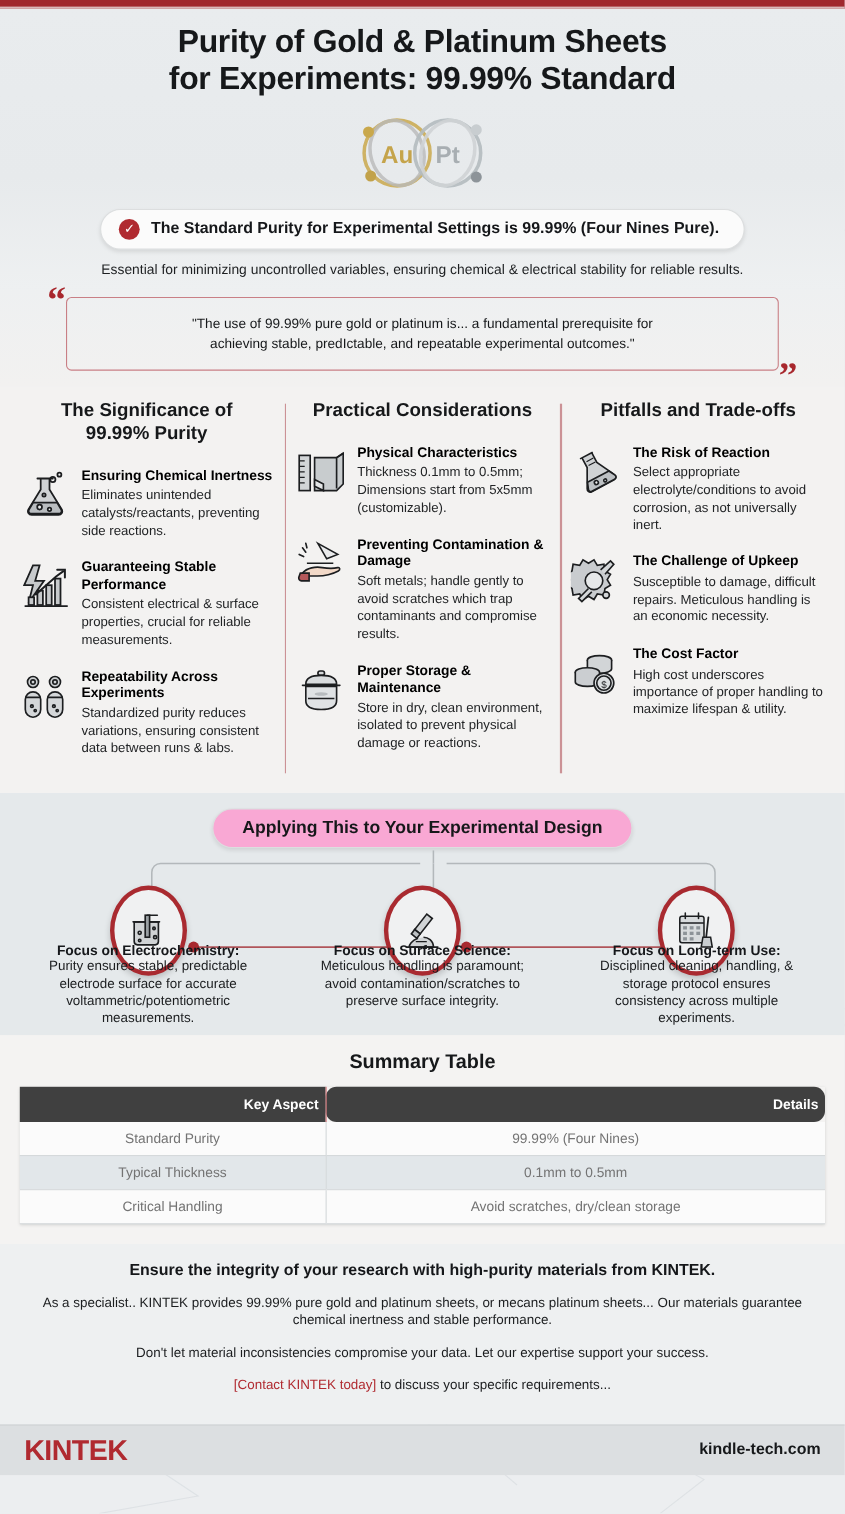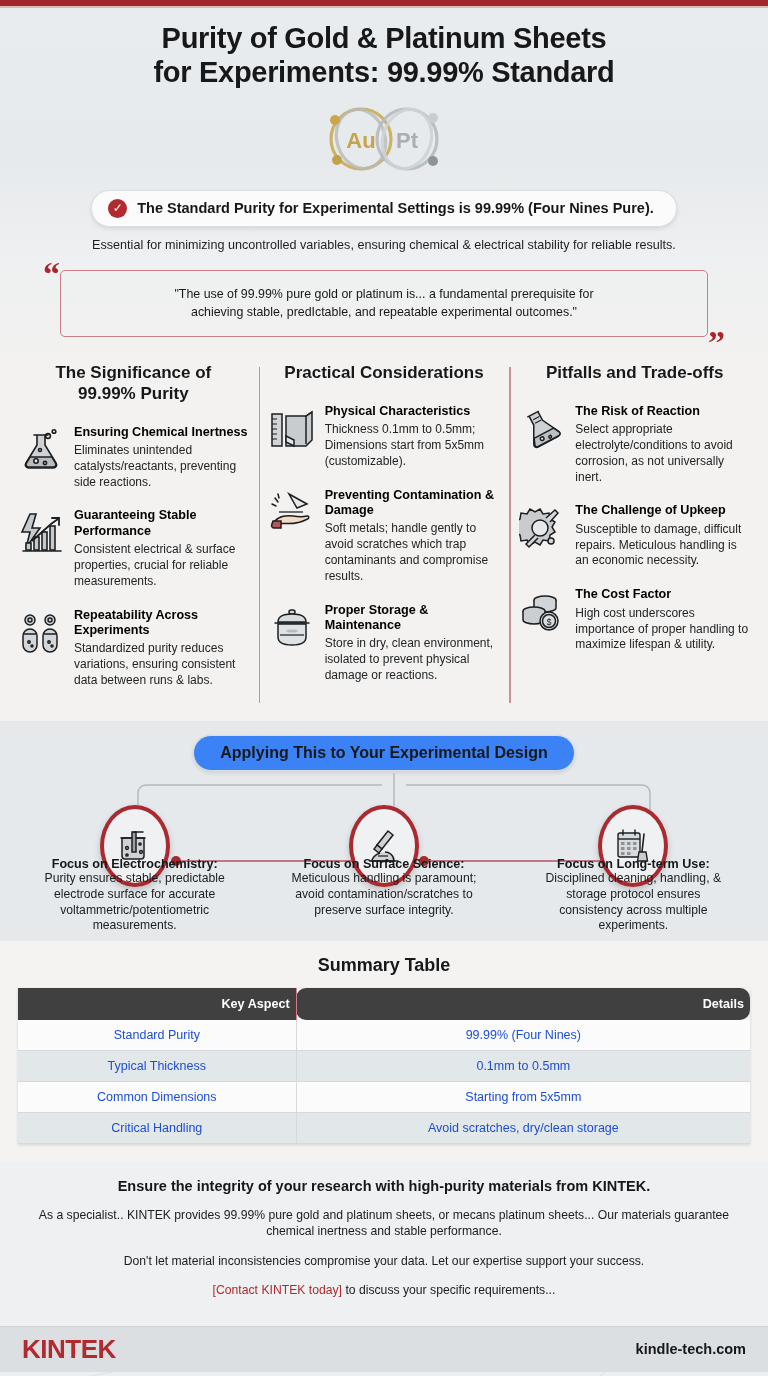--- a/index.html
+++ b/index.html
@@ -110,21 +110,21 @@
     line-height: 1.22; margin-bottom: 3px;
   }
   .item p { font-size: 12px; color: #222426; line-height: 1.32; }
   
   .apply {
     background: #e5e9eb; position: relative; z-index: 2;
     padding: 14px 10px 18px;
   }
   .apply-title-row { display: flex; justify-content: center; }
   .apply-title {
-    background: #3b82f6; border: 1px solid #dcdedf; border-radius: 20px;
+    background: #f9a8d4; border: 1px solid #dcdedf; border-radius: 20px;
     box-shadow: 0 2px 4px rgba(0,0,0,.10);
     padding: 8px 26px; font-size: 16px; font-weight: bold; color: #16181a;
   }
   .flow { position: relative; height: 150px; margin-top: 2px; }
   .nodes { display: flex; justify-content: space-around; position: relative; z-index: 2; padding-top: 32px;}
   .node { width: 200px; text-align: center; }
   .bubble {
     width: 70px; height: 82px; margin: 0 auto;
     border: 4px solid #a92a30; border-radius: 50%;
     background: #f0f1f2;
@@ -136,21 +136,21 @@
   .captions { display: flex; justify-content: space-around; margin-top: -40px; position: relative; z-index: 2;}
   
   .summary { background: #f4f3f2; padding: 14px 18px 18px; position: relative; z-index: 2; }
   .summary h2 { text-align: center; font-size: 18px; font-weight: bold; color: #16181a; margin-bottom: 12px; }
   table { width: 100%; border-collapse: collapse; font-size: 12.5px; box-shadow: 0 1px 3px rgba(0,0,0,.14);}
   thead th {
     background: #404040; color: #fff; font-weight: bold; padding: 9px 6px;
     font-size: 12.6px; text-align: right;
   }
   thead th + th { border-left: 1px solid #d77c81; border-radius: 10px; }
-  tbody td { padding: 8px 6px; text-align: center; color: #1d4ed8; border-bottom: 1px solid #d5d9db; }
+  tbody td { padding: 8px 6px; text-align: center; color: #737373; border-bottom: 1px solid #d5d9db; }
   tbody td + td { border-left: 1px solid #d5d9db; }
   tbody tr:nth-child(odd) td { background: #fbfbfb; }
   tbody tr:nth-child(even) td { background: #e2e7ea; }
   tbody td:first-child { width: 38%; }
   
   .cta { background: #eef0f1; padding: 16px 24px 14px; text-align: center; position: relative; z-index: 2;}
   .cta h3 { font-size: 14.5px; font-weight: bold; color: #15171a; margin-bottom: 13px; }
   .cta p { font-size: 12.2px; color: #1b1d1f; line-height: 1.35; margin-bottom: 13px; }
   .cta .contact { color: #b02a30; }
   
@@ -508,24 +508,20 @@
       <tbody>
         <tr>
           <td>Standard Purity</td>
           <td>99.99% (Four Nines)</td>
         </tr>
         <tr>
           <td>Typical Thickness</td>
           <td>0.1mm to 0.5mm</td>
         </tr>
         <tr>
-          <td>Common Dimensions</td>
-          <td>Starting from 5x5mm</td>
-        </tr>
-        <tr>
           <td>Critical Handling</td>
           <td>Avoid scratches, dry/clean storage</td>
         </tr>
       </tbody>
     </table>
   </div>
 
   <div class="cta">
     <h3>Ensure the integrity of your research with high-purity materials from KINTEK.</h3>
     <p>As a specialist.. KINTEK provides 99.99% pure gold and platinum sheets, or mecans platinum sheets... Our materials guarantee chemical inertness and stable performance.</p>

